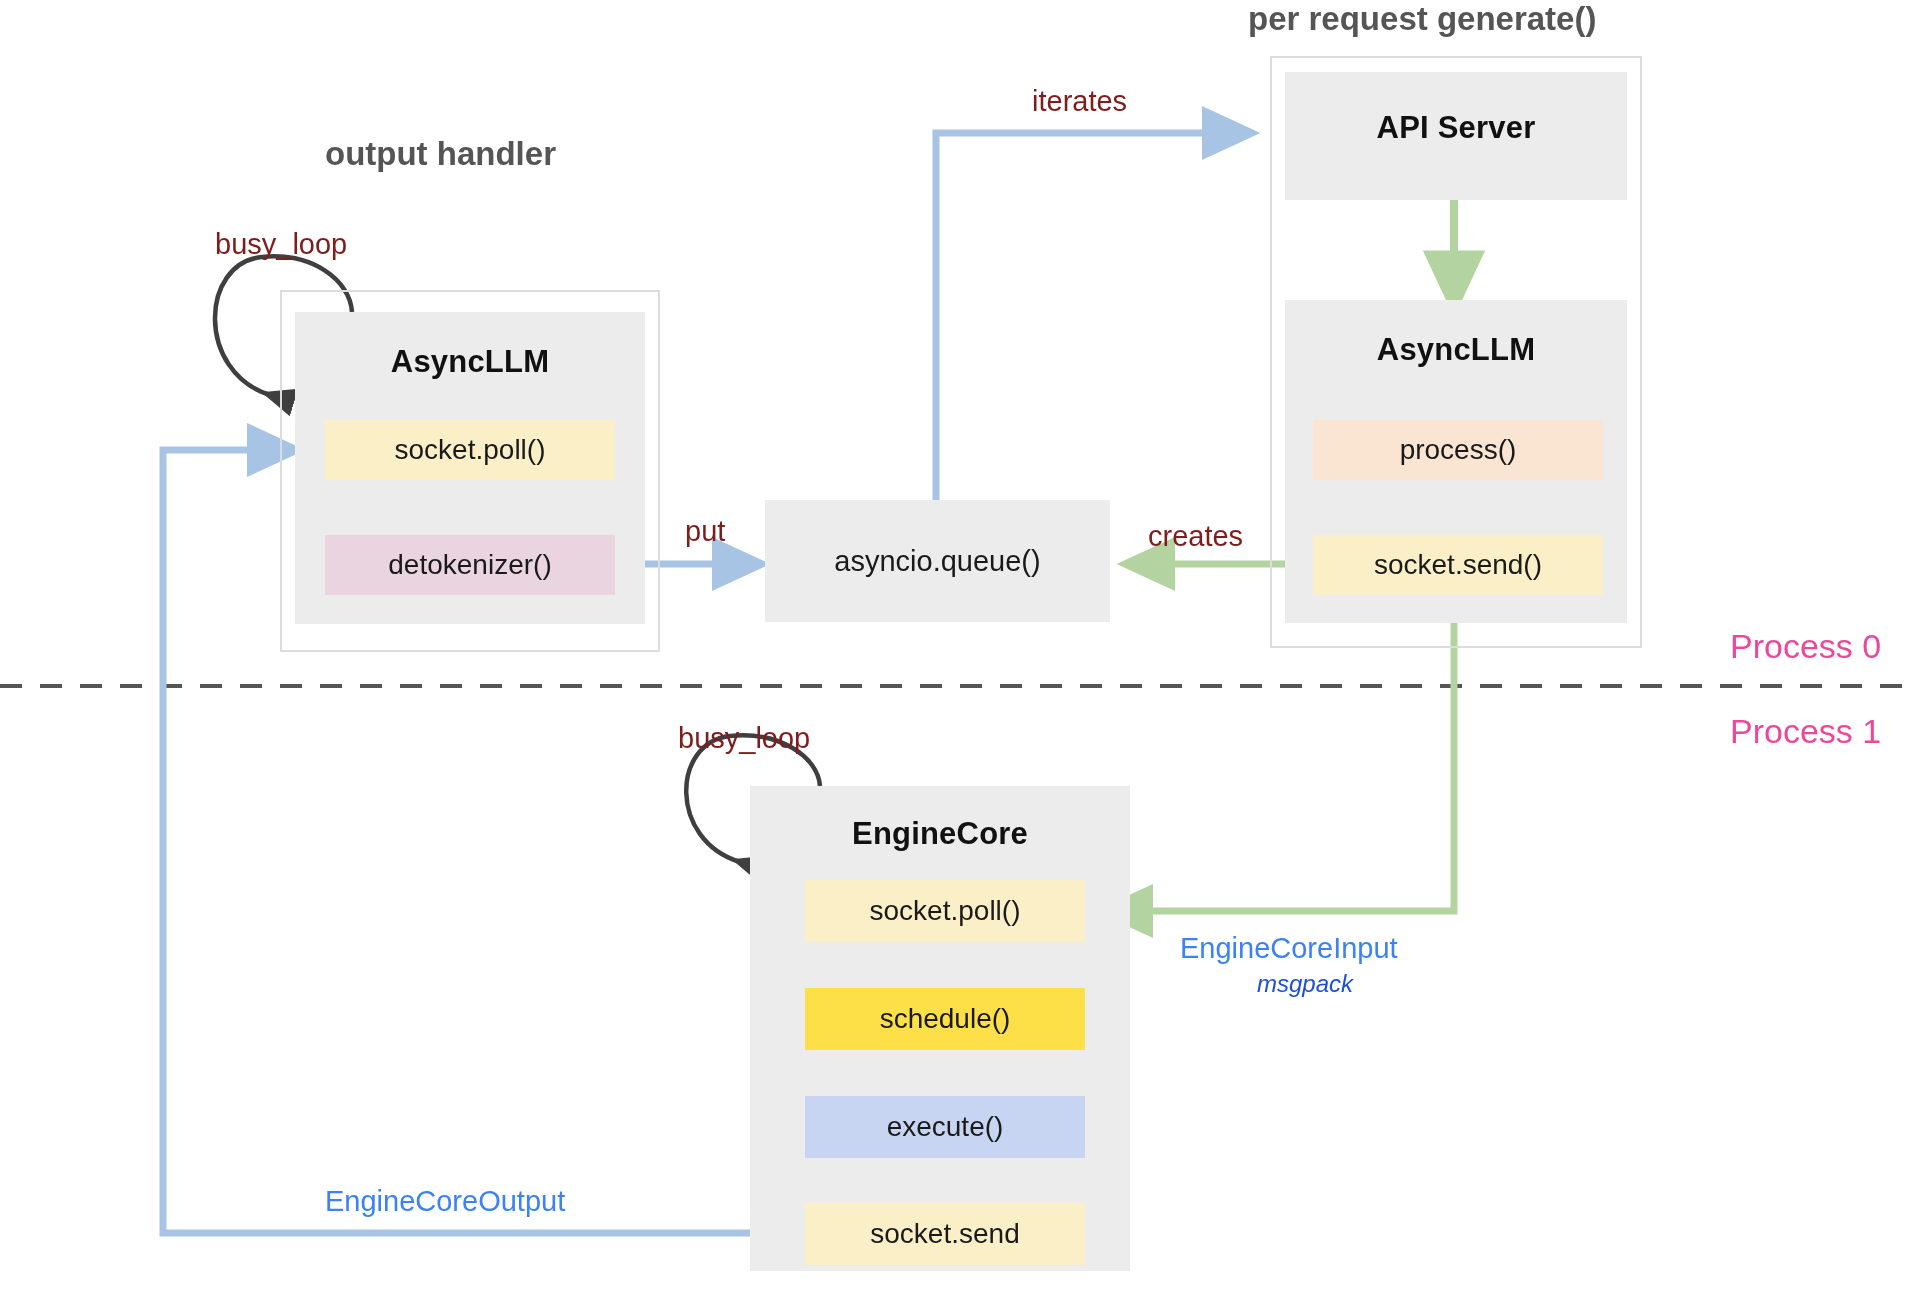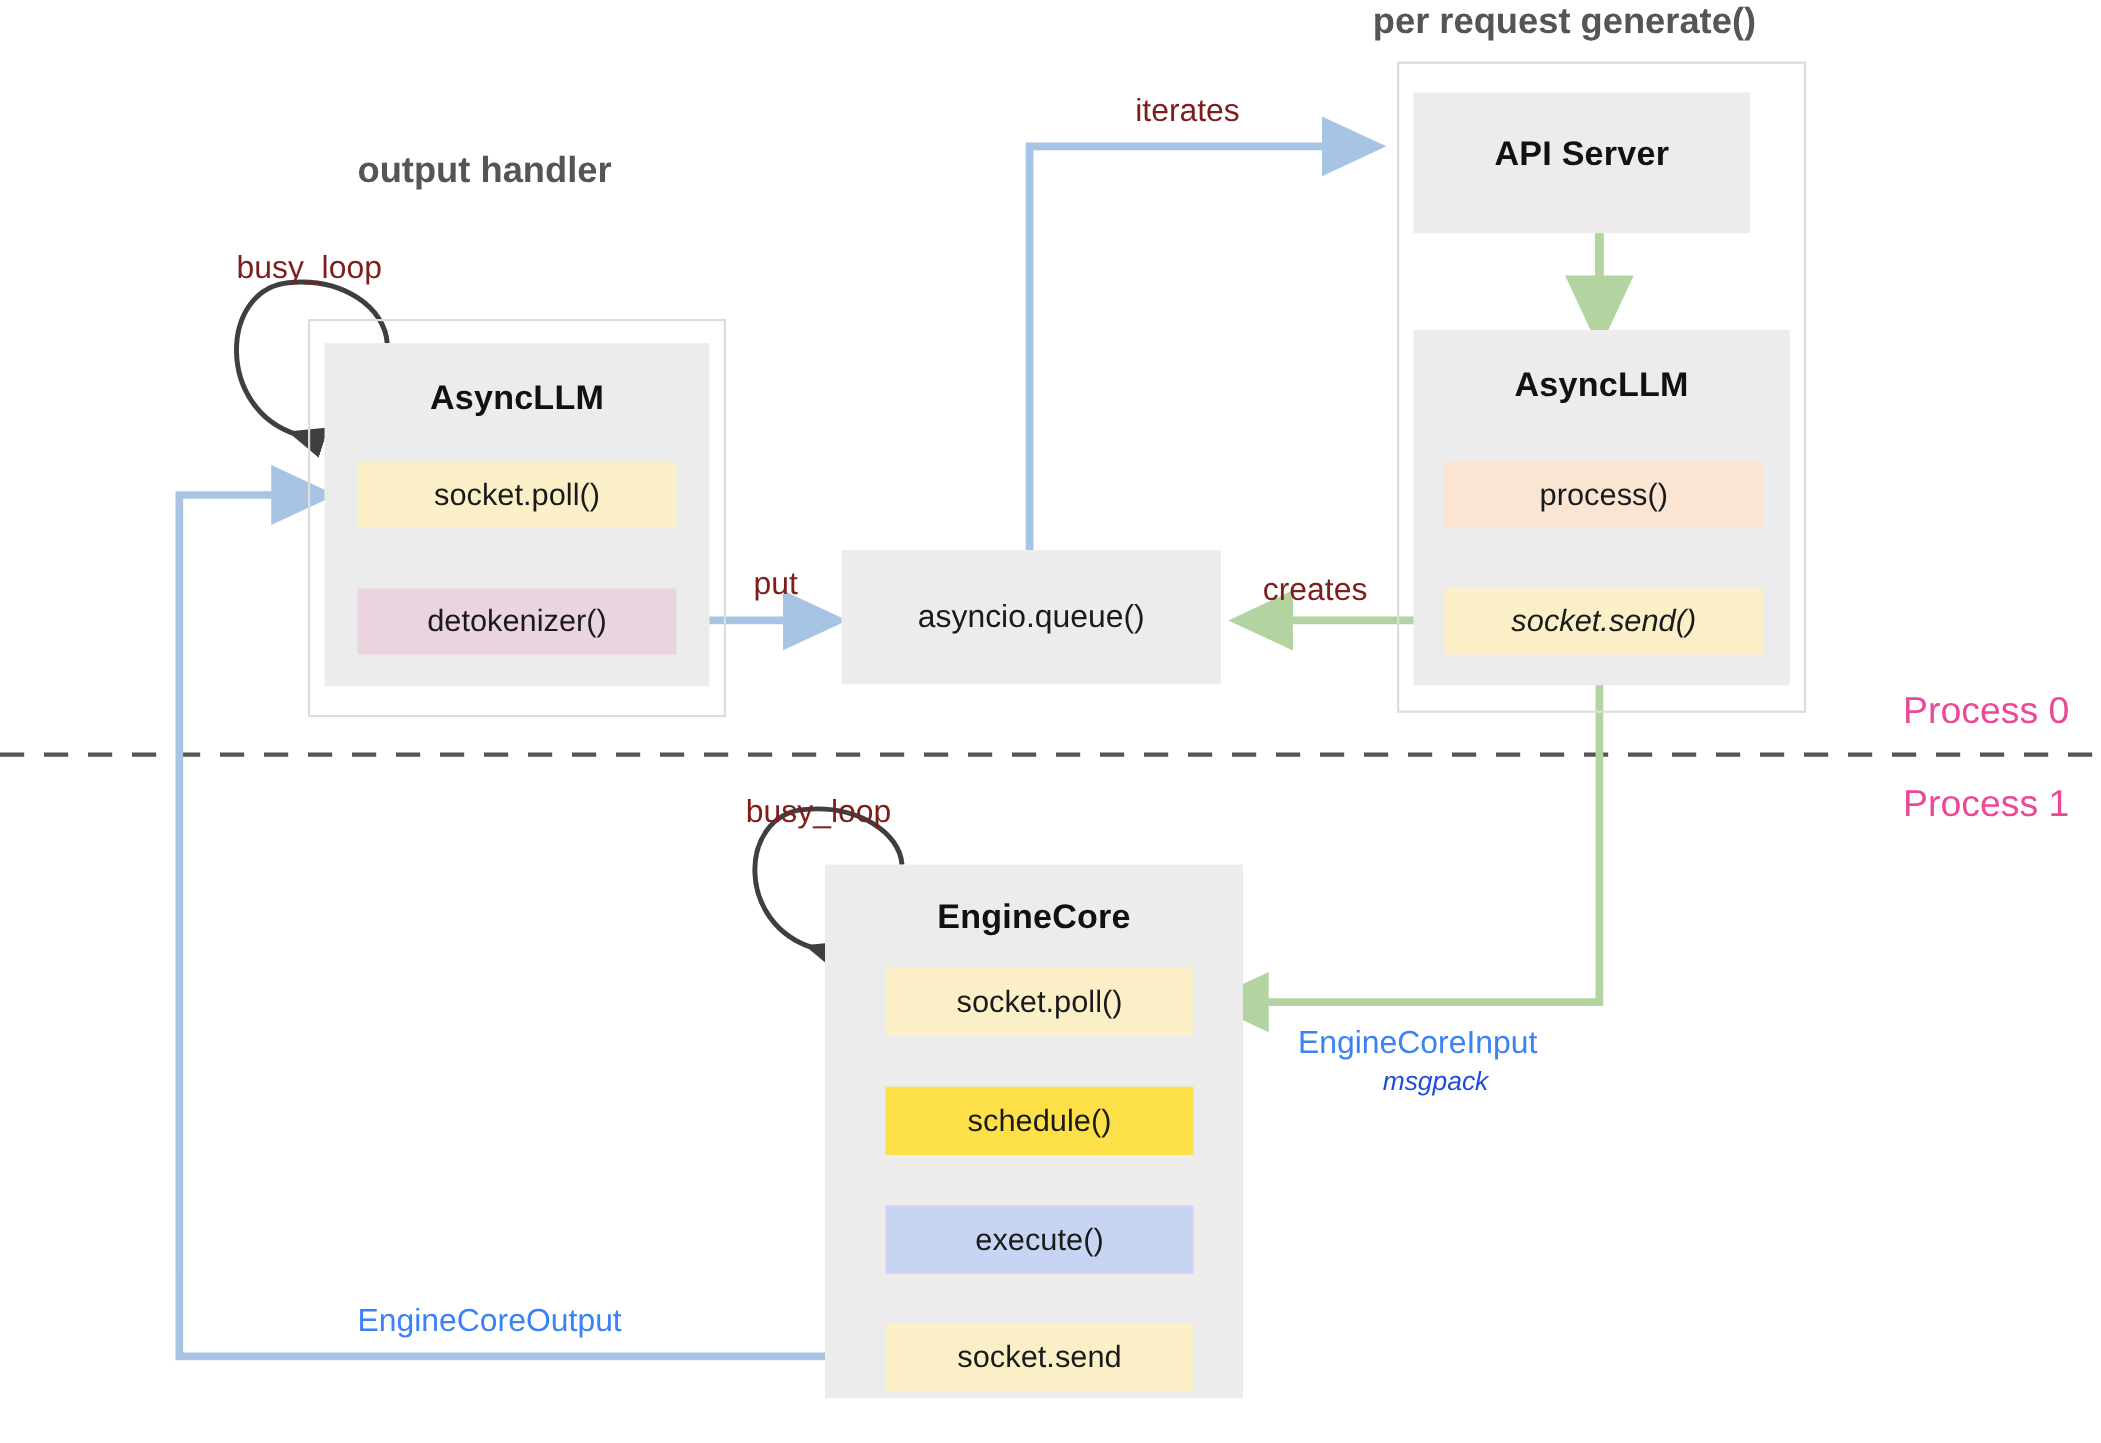--- a/index.html
+++ b/index.html
@@ -155,33 +155,33 @@
   </div>
 
   <div class="edge-label" style="left:685px;top:515px;">put</div>
 
   <div class="edge-label" style="left:1148px;top:520px;">creates</div>
 
   <div class="edge-label" style="left:1032px;top:85px;">iterates</div>
 
   <div class="outer-frame" style="left:1270px;top:56px;width:372px;height:592px;"></div>
 
-  <div class="group-box" style="left:1285px;top:72px;width:306px;height:128px;margin-top:12px;">
+  <div class="group-box" style="left:1285px;top:72px;width:342px;height:128px;">
     <div class="group-title" style="top:38px;">API Server</div>
   </div>
 
   <div class="group-box" style="left:1285px;top:300px;width:342px;height:323px;">
     <div class="group-title" style="top:32px;">AsyncLLM</div>
   </div>
 
   <div class="slot peach" style="left:1313px;top:420px;width:290px;height:60px;justify-content:center;">
     <span>process()</span>
   </div>
 
-  <div class="slot yellow" style="left:1313px;top:535px;width:290px;height:60px;font-style:italic;">
+  <div class="slot yellow" style="left:1313px;top:535px;width:290px;height:60px;">
     <span>socket.send()</span>
   </div>
 
   <div class="group-box" style="left:750px;top:786px;width:380px;height:485px;">
     <div class="group-title" style="top:30px;">EngineCore</div>
   </div>
 
   <div class="slot yellow" style="left:805px;top:880px;width:280px;height:62px;">
     <span>socket.poll()</span>
   </div>

